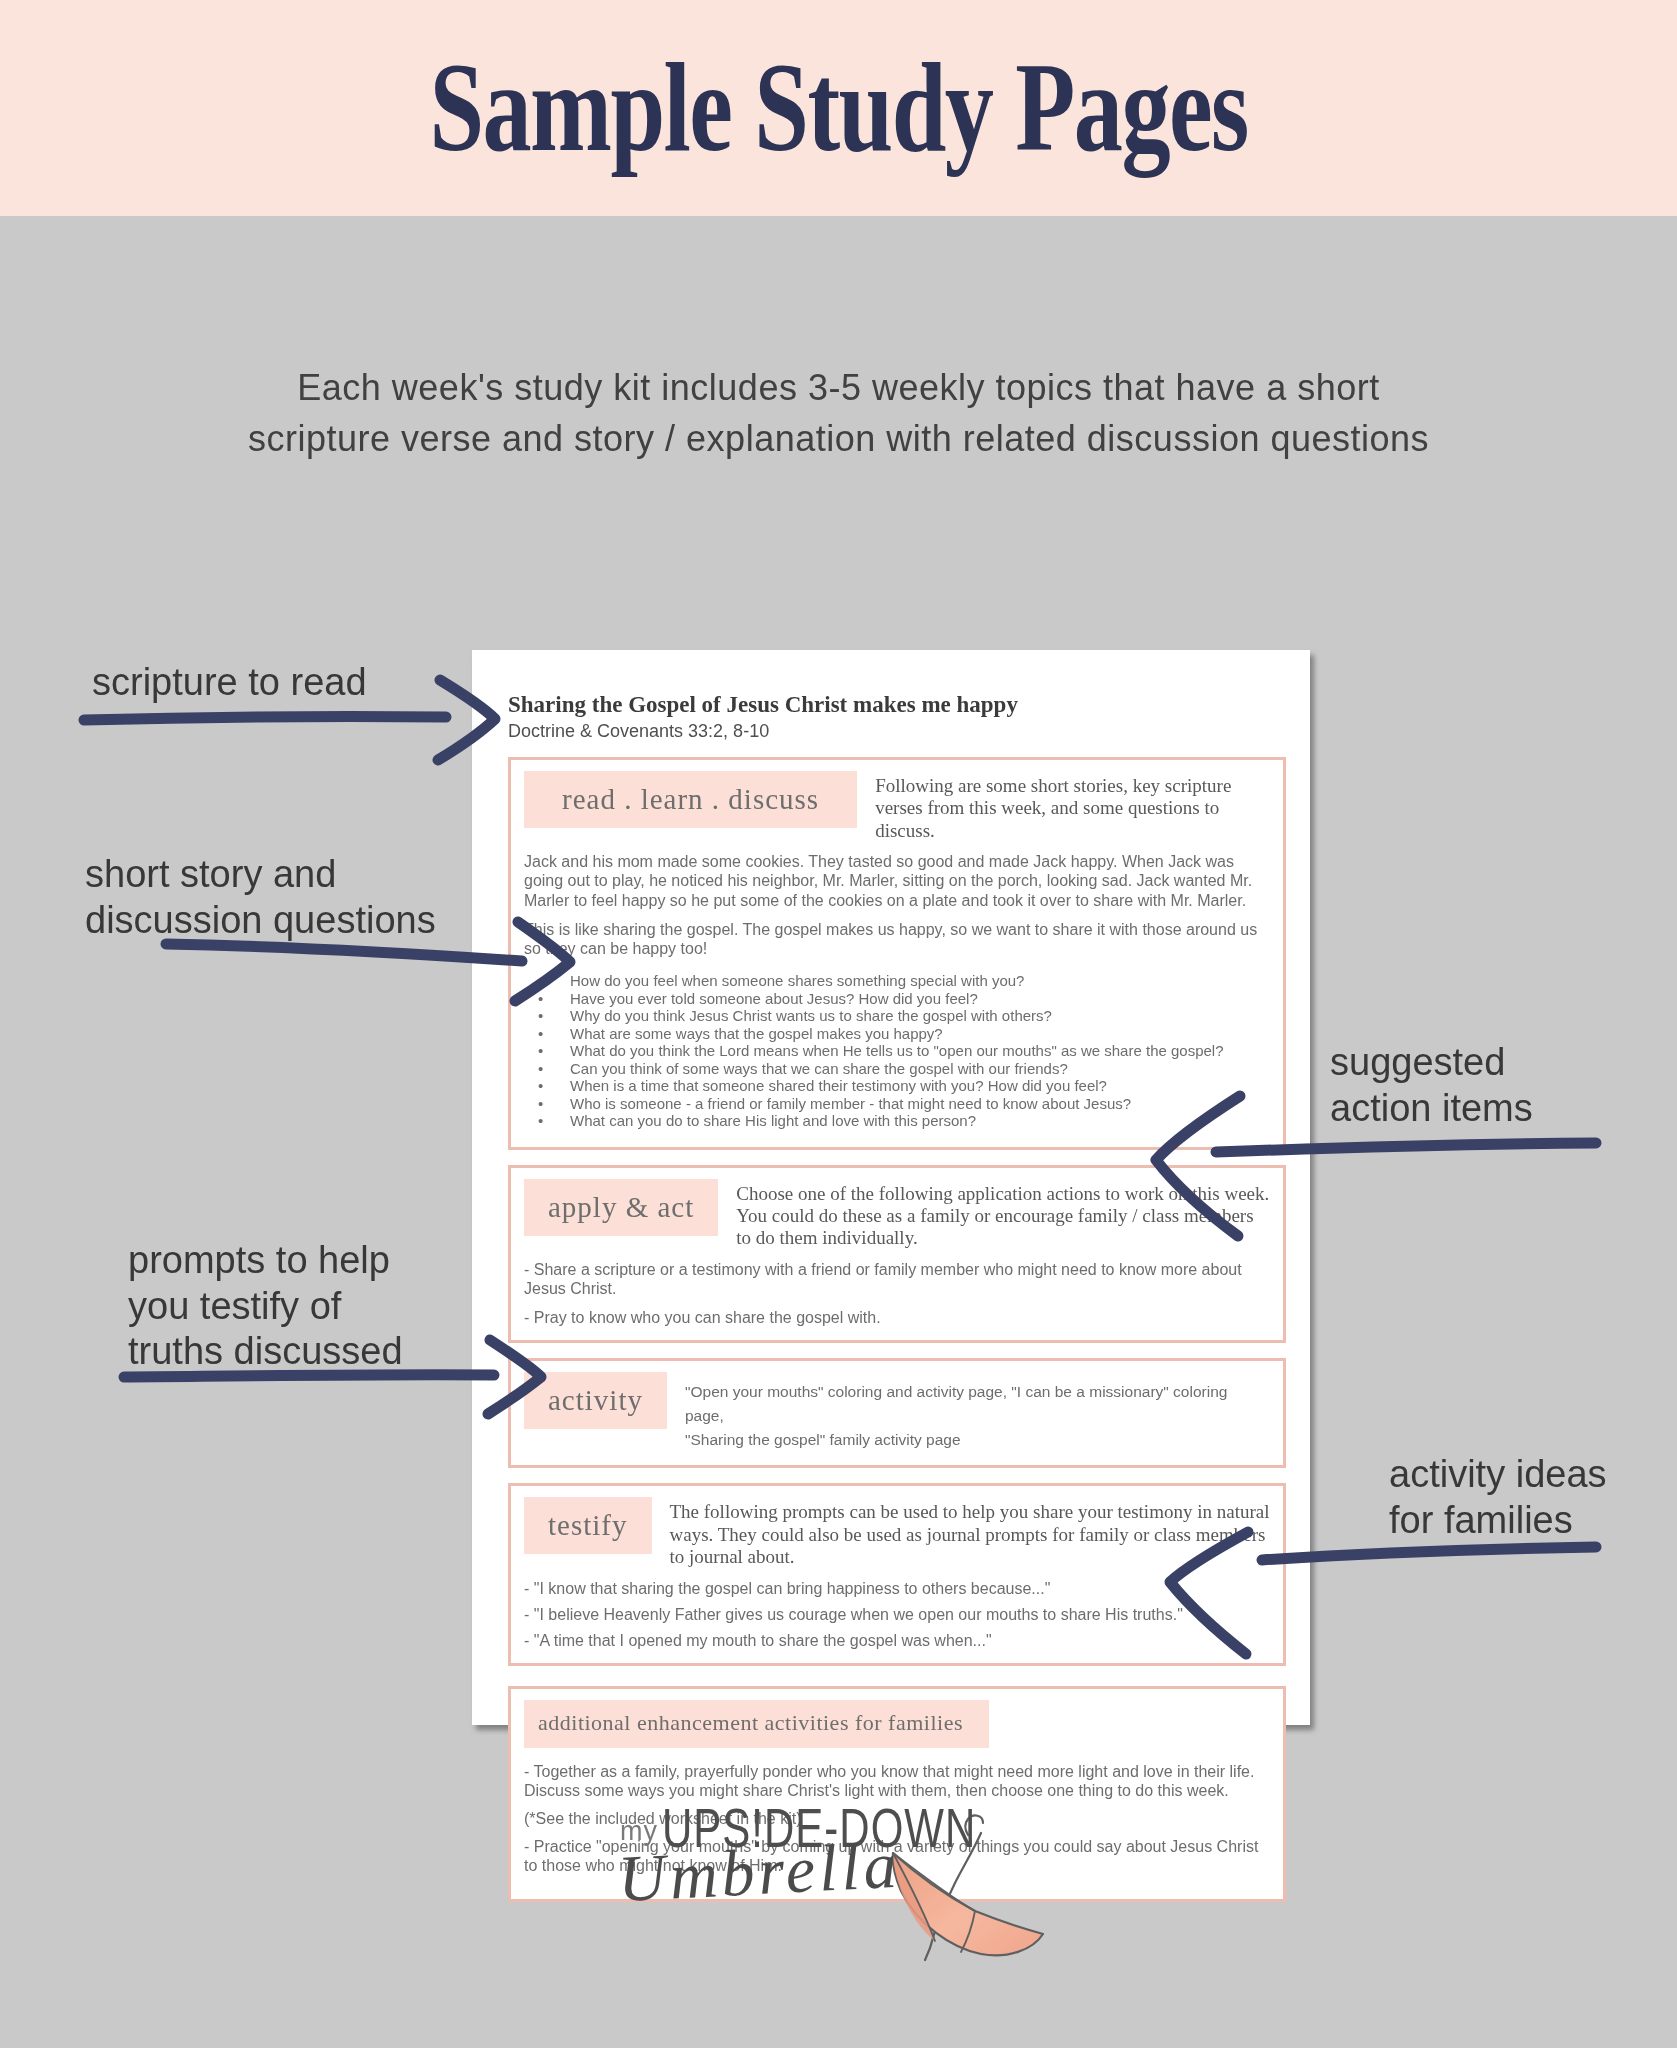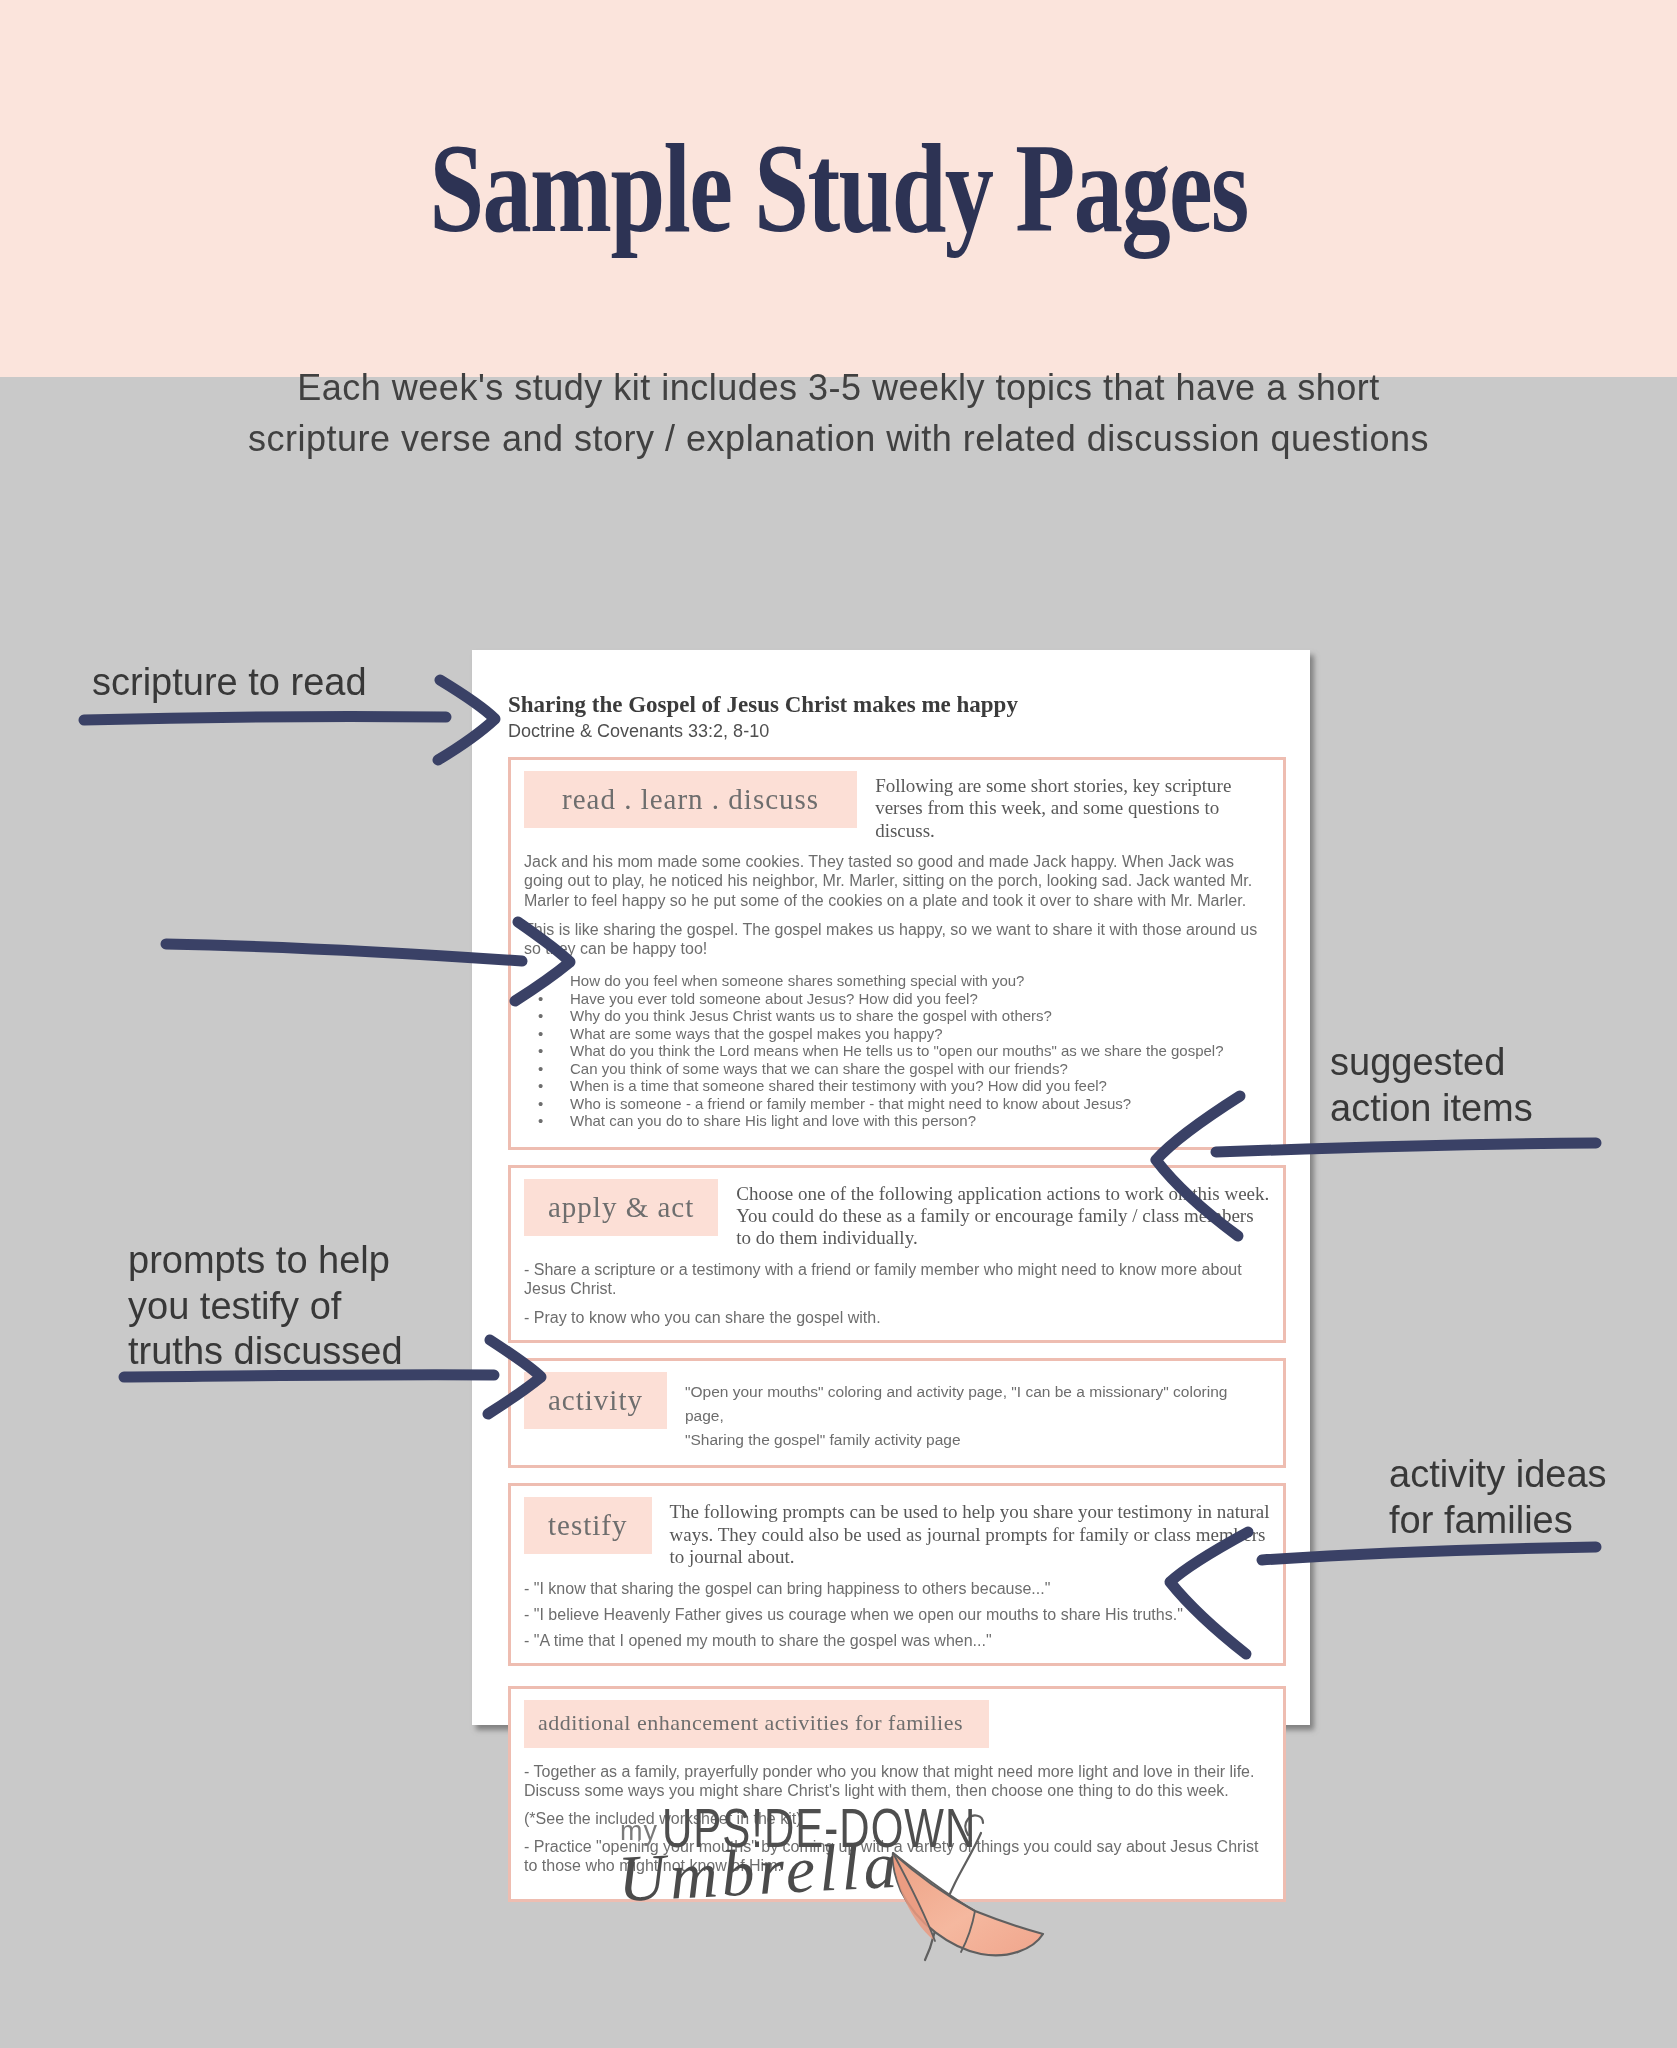--- a/index.html
+++ b/index.html
@@ -1,19 +1,19 @@
 <!DOCTYPE html>
 <html><head>
 <meta charset="utf-8">
 <style>
   html,body{margin:0;padding:0;background:#9a9a9a;}
   .canvas{position:relative;width:1677px;height:2048px;background:#c9c9c9;overflow:hidden;
           font-family:"Liberation Sans",sans-serif;}
   
-  .banner{position:absolute;left:0;top:0;width:1677px;height:377px;background:#fbe4dc;
+  .banner{position:absolute;left:0;top:0;width:1677px;height:216px;background:#fbe4dc;
           display:flex;align-items:center;justify-content:center;}
   .banner h1{margin:0;font-family:"Liberation Serif",serif;font-weight:600;font-size:126px;
              color:#2d3354;transform:scaleX(0.78);white-space:nowrap;letter-spacing:-2px;}
   
   .intro{position:absolute;left:0;top:362px;width:1677px;text-align:center;margin:0;
          font-size:36px;line-height:1.42;color:#414141;letter-spacing:0.5px;}
   
   .ann{position:absolute;font-size:38px;line-height:1.2;color:#383838;z-index:2;}
   .ann-scripture{left:92px;top:660px;}
   .ann-story{left:85px;top:852px;}
@@ -62,20 +62,24 @@
   </header>
 
   <p class="intro">
     <span>Each week's study kit includes 3-5 weekly topics that have a short</span><br>
     <span>scripture verse and story / explanation with related discussion questions</span>
   </p>
 
   <div class="ann ann-scripture">
     <span>scripture to read</span>
   </div>
+  <div class="ann ann-story">
+    <span>short story and</span><br>
+    <span>discussion questions</span>
+  </div>
   <div class="ann ann-prompts">
     <span>prompts to help</span><br>
     <span>you testify of</span><br>
     <span>truths discussed</span>
   </div>
   <div class="ann ann-action">
     <span>suggested</span><br>
     <span>action items</span>
   </div>
   <div class="ann ann-families">

